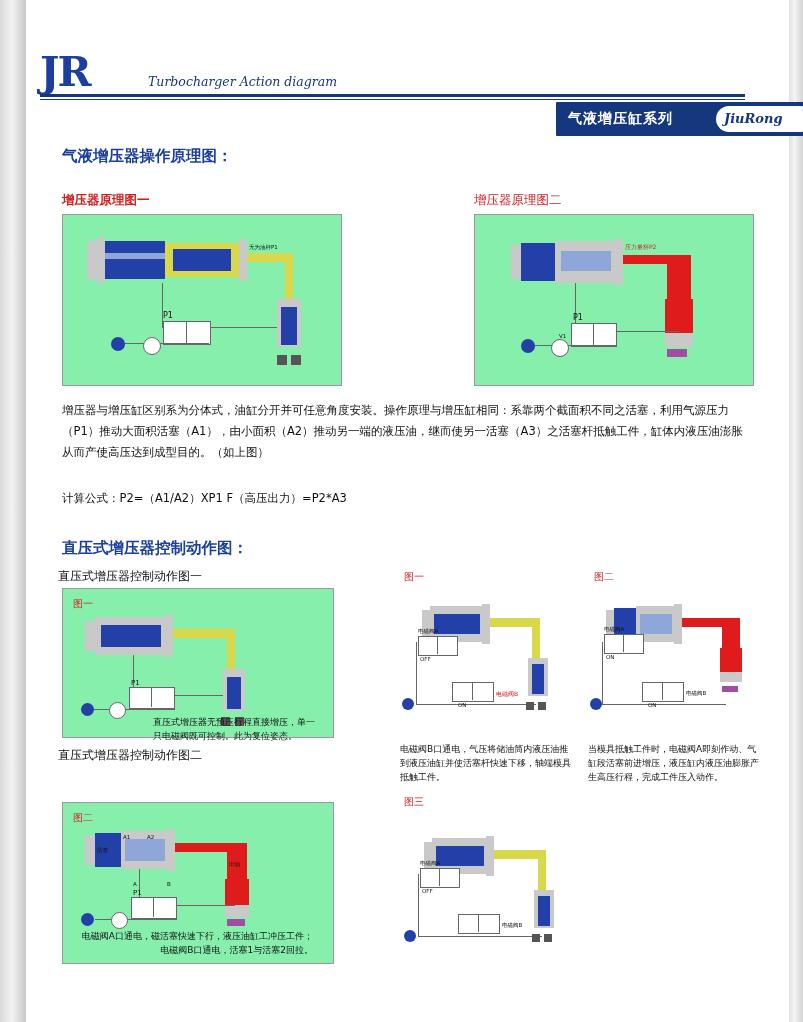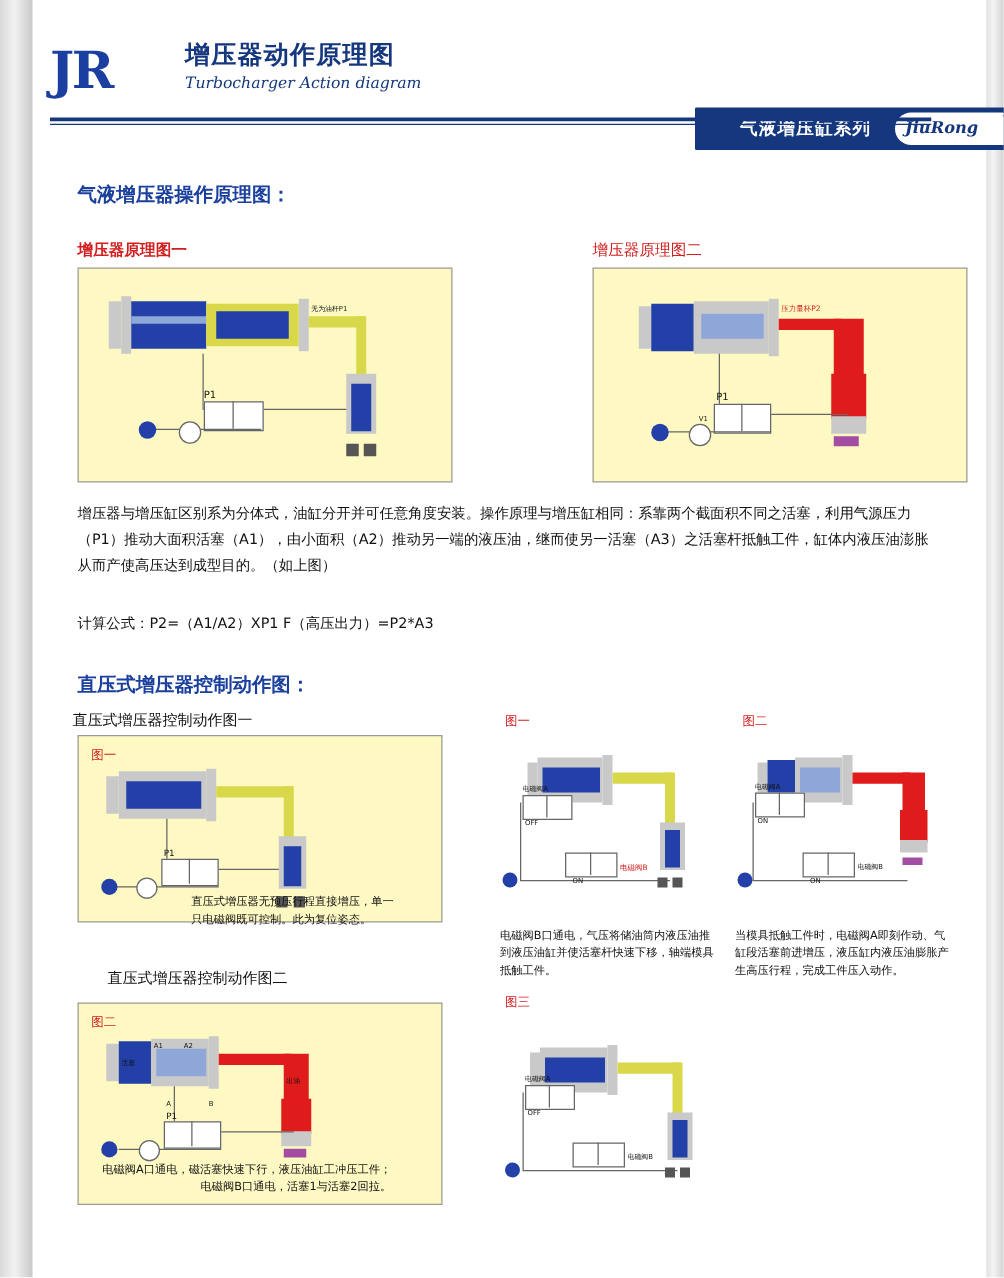--- a/index.html
+++ b/index.html
@@ -2,42 +2,42 @@
 <html><head>
 <meta charset="utf-8">
 <style>
   html,body{margin:0;padding:0;background:#fff;}
   body{width:803px;height:1022px;position:relative;font-family:"DejaVu Sans","Liberation Sans",sans-serif;overflow:hidden;}
   .page{position:absolute;left:0;top:0;width:803px;height:1022px;background:#fff;}
   .leftbar{position:absolute;left:0;top:0;width:26px;height:1022px;background:linear-gradient(to right,#d9d9d9 0%,#f2f2f2 45%,#c9c9c9 100%);}
   .rightbar{position:absolute;right:0;top:0;width:14px;height:1022px;background:linear-gradient(to left,#d3d3d3 0%,#f4f4f4 60%,#e2e2e2 100%);}
 
   
-  .header{position:absolute;left:40px;top:30px;width:740px;height:58px;}
+  .header{position:absolute;left:40px;top:46px;width:740px;height:58px;}
   .jr{position:absolute;left:0;top:2px;font-family:"DejaVu Serif","Liberation Serif",serif;font-weight:bold;font-size:41px;color:#1b3fa0;letter-spacing:-2px;}
   .htitle{position:absolute;left:108px;top:0px;font-size:20px;font-weight:bold;color:#14377d;letter-spacing:1px;}
   .hsub{position:absolute;left:108px;top:28px;font-family:"DejaVu Serif","Liberation Serif",serif;font-size:12.5px;font-style:italic;color:#14377d;}
   .hline{position:absolute;left:40px;top:94px;width:705px;height:3px;background:#14377d;}
   .hline2{position:absolute;left:40px;top:99px;width:705px;height:1px;background:#14377d;}
   .hband{position:absolute;left:516px;top:56px;width:264px;height:34px;background:#14377d;border-radius:1px;}
-  .hband .t{position:absolute;left:12px;top:8px;color:#fff;font-size:14px;font-weight:bold;letter-spacing:1px;margin-left:24px;}
+  .hband .t{position:absolute;left:12px;top:8px;color:#fff;font-size:14px;font-weight:bold;letter-spacing:1px;}
   .logo{position:absolute;right:6px;top:4px;width:98px;height:26px;background:#fff;border-radius:13px;}
   .logo .lt{position:absolute;left:8px;top:5px;font-family:"DejaVu Serif","Liberation Serif",serif;font-size:13px;font-weight:bold;font-style:italic;color:#14377d;}
   .logo .tm{position:absolute;right:3px;top:2px;font-size:6px;color:#14377d;}
 
   
   .sec-title{position:absolute;font-size:15.5px;font-weight:bold;color:#1a3f9c;text-align:right;}
   .red-title{position:absolute;font-size:12.5px;color:#d21e1e;}
   .blk-title{position:absolute;font-size:12px;color:#111;}
   .body-text{position:absolute;font-size:11.5px;color:#111;line-height:21px;}
   .cap{position:absolute;font-size:9px;color:#111;line-height:14px;}
   .lbl{position:absolute;font-size:5.5px;color:#111;}
   .lbl-red{position:absolute;font-size:6px;color:#d21e1e;}
 
-  .box{position:absolute;border:1px solid #9a9a9a;background:#fef9c3;padding-left:20px;}
+  .box{position:absolute;border:1px solid #9a9a9a;background:#86efac;}
 
   
   .d{position:absolute;}
   .g{background:#c9c9c9;}
   .blue{background:#2340a8;}
   .ltblue{background:#8ea6d8;}
   .yel{background:#d8d84a;}
   .red{background:#e01b1b;}
   .dk{background:#555;}
   .wht{background:#fff;border:1px solid #666;}
@@ -46,21 +46,20 @@
 </style>
 </head>
 <body>
 
 <div class="page">
   <div class="leftbar"></div>
   <div class="rightbar"></div>
 
   <div class="header">
     <div class="jr"><span>JR</span></div>
-    <div class="htitle">增压器动作原理图</div>
     <div class="hsub">Turbocharger Action diagram</div>
     <div class="hband">
       <div class="t">气液增压缸系列</div>
       <div class="logo">
         <div class="lt">JiuRong</div>
         <div class="tm">TM</div>
       </div>
     </div>
   </div>
   <div class="hline"></div>
@@ -140,21 +139,21 @@
     <div class="d line" style="left:88px;top:98px;width:1px;height:20px;"></div>
     <div class="d line" style="left:30px;top:120px;width:82px;height:1px;"></div>
     <div class="d circ blue" style="left:18px;top:114px;width:13px;height:13px;"></div>
     <div class="d wht circ" style="left:46px;top:113px;width:15px;height:15px;"></div>
     <div class="d dk" style="left:158px;top:128px;width:9px;height:9px;"></div>
     <div class="d dk" style="left:172px;top:128px;width:9px;height:9px;"></div>
     <div class="lbl" style="left:68px;top:90px;font-size:7px;">P1</div>
     <div class="cap" style="left:90px;top:126px;width:170px;">直压式增压器无预压行程直接增压，单一只电磁阀既可控制。此为复位姿态。</div>
   </div>
 
-  <div class="blk-title" style="left:58px;top:774px;margin-left:28px;">直压式增压器控制动作图二</div>
+  <div class="blk-title" style="left:58px;top:747px;">直压式增压器控制动作图二</div>
   <div class="box" style="left:62px;top:802px;width:270px;height:160px;">
     <div class="red-title" style="left:10px;top:8px;font-size:10px;">图二</div>
     <div class="d g" style="left:22px;top:32px;width:10px;height:30px;"></div>
     <div class="d blue" style="left:32px;top:30px;width:26px;height:34px;"></div>
     <div class="d g" style="left:58px;top:28px;width:46px;height:38px;"></div>
     <div class="d ltblue" style="left:62px;top:36px;width:40px;height:22px;"></div>
     <div class="d g" style="left:104px;top:26px;width:8px;height:42px;"></div>
     <div class="d red" style="left:112px;top:40px;width:58px;height:9px;"></div>
     <div class="d red" style="left:164px;top:40px;width:20px;height:40px;"></div>
     <div class="d red" style="left:162px;top:76px;width:24px;height:28px;"></div>

